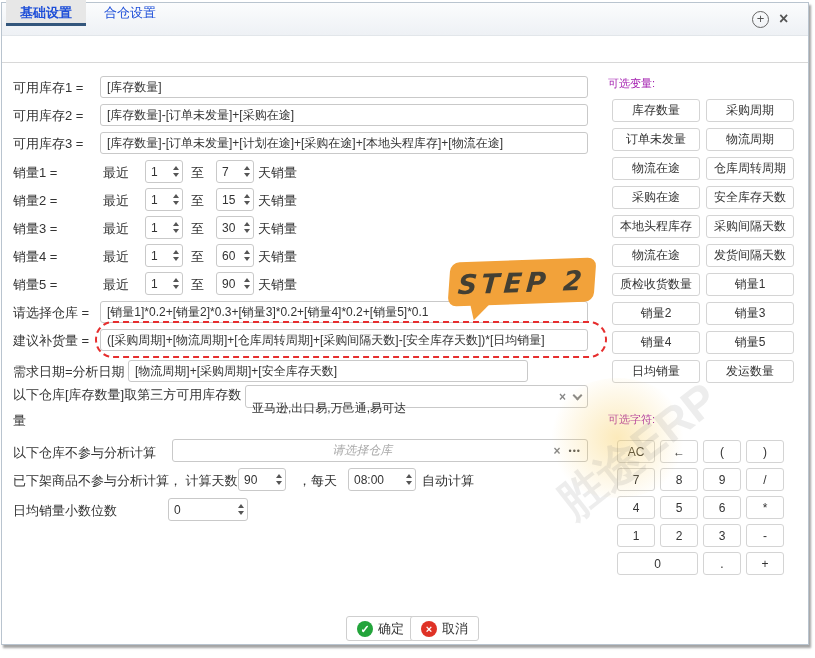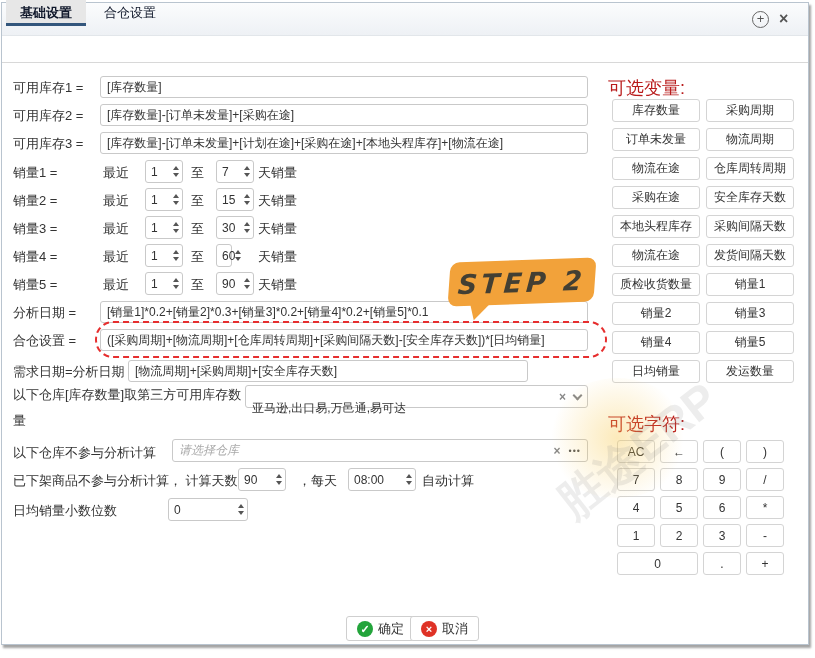--- a/index.html
+++ b/index.html
@@ -16,52 +16,52 @@
   .title { position:absolute; left:30px; top:10px; font-size:14px; color:#222; }
   .win-ic { position:absolute; top:11px; color:#555; cursor:pointer; }
   .plus-circle { left:752px; width:17px; height:17px; border:1px solid #666; border-radius:50%;
                  font-size:13px; line-height:14px; text-align:center; }
   .close-x { left:779px; font-size:16px; font-weight:bold; line-height:16px; }
 
   
   .tabbar { position:absolute; left:2px; top:36px; width:806px; height:27px;
             background:#fff; border-bottom:1px solid #d8d8d8; }
   .tab { position:absolute; top:0; height:26px; line-height:26px; text-align:center;
-         font-size:13px; color:#0f172a; cursor:pointer; }
+         font-size:13px; color:#1d4ed8; cursor:pointer; }
   .tab.active { left:6px; width:80px; background:#e7e7e7; font-weight:bold;
                 border-bottom:3px solid #33567C; }
   .tab.inactive { left:94px; width:72px; }
 
   
   .lbl { position:absolute; font-size:13px; color:#333; white-space:nowrap; z-index:3; }
   .lbl-wrap { white-space:normal; line-height:26px; }
   .inp { position:absolute; height:22px; border:1px solid #c9c9c9; border-radius:3px;
          background:#fff; font-size:12px; color:#333; padding:0 6px; z-index:3;
          font-family:"Liberation Sans", sans-serif; }
   .dd { position:absolute; height:23px; border:1px solid #c9c9c9; border-radius:3px;
         background:#fff; display:flex; align-items:center; padding:0 6px; z-index:3; }
   .dd .val { flex:1; font-size:12px; color:#333; white-space:nowrap; overflow:hidden;margin-top:24px; }
-  .dd .ph { flex:1; font-size:12px; color:#a9a9a9; font-style:italic; }
+  .dd .ph { flex:1; font-size:12px; color:#a9a9a9; font-style:italic;text-align:center; }
   .dd .clr { font-size:12px; color:#888; font-weight:bold; margin:0 8px; cursor:pointer; }
   .chev { width:7px; height:7px; border-right:2px solid #888; border-bottom:2px solid #888;
           transform:rotate(45deg); margin-top:-3px; cursor:pointer; }
   .dots { font-size:9px; color:#555; letter-spacing:1px; cursor:pointer; }
 
   .spin { position:absolute; display:flex; align-items:center; justify-content:space-between;
           height:23px; border:1px solid #c9c9c9; border-radius:3px; background:#fff;
           padding:0 3px 0 5px; z-index:3; }
   .spin .sval { font-size:12px; color:#333; }
   .arrows { display:flex; flex-direction:column; gap:3px; align-items:center; cursor:pointer; }
   .aru { width:0; height:0; border-left:3px solid transparent; border-right:3px solid transparent;
          border-bottom:4px solid #555; }
   .ard { width:0; height:0; border-left:3px solid transparent; border-right:3px solid transparent;
          border-top:4px solid #555; }
 
   
-  .panel-title { position:absolute; font-size:18px; color:#b91c1c; z-index:3; }
+  .panel-title { position:absolute; font-size:11px; color:#a21caf; z-index:3; }
   .vargrid { position:absolute; left:612px; top:99px; display:grid;
              grid-template-columns:88px 88px; gap:6px; z-index:3; }
   .varbtn { height:23px; background:#fff; border:1px solid #d4d4d4; border-radius:3px;
             font-size:12px; color:#333; display:flex; align-items:center; justify-content:center;
             cursor:pointer; white-space:nowrap; }
   .calcgrid { position:absolute; left:617px; top:440px; display:grid;
               grid-template-columns:38px 38px 38px 38px; gap:5px; z-index:3; }
   .key { height:23px; background:#fff; border:1px solid #d4d4d4; border-radius:3px;
          font-size:12px; color:#333; display:flex; align-items:center; justify-content:center;
          cursor:pointer; }
@@ -181,21 +181,21 @@
   <span class="lbl" style="left:13px;top:248px">销量4 =</span>
   <span class="lbl" style="left:103px;top:248px">最近</span>
   <div class="spin" style="left:145px;top:244px;width:38px">
     <span class="sval">1</span>
     <span class="arrows">
         <i class="aru"></i>
         <i class="ard"></i>
       </span>
   </div>
   <span class="lbl" style="left:191px;top:248px">至</span>
-  <div class="spin" style="left:216px;top:244px;width:16px">
+  <div class="spin" style="left:216px;top:244px;width:38px">
     <span class="sval">60</span>
     <span class="arrows">
         <i class="aru"></i>
         <i class="ard"></i>
       </span>
   </div>
   <span class="lbl" style="left:258px;top:248px">天销量</span>
 
   <span class="lbl" style="left:13px;top:276px">销量5 =</span>
   <span class="lbl" style="left:103px;top:276px">最近</span>
@@ -209,24 +209,24 @@
   <span class="lbl" style="left:191px;top:276px">至</span>
   <div class="spin" style="left:216px;top:272px;width:38px">
     <span class="sval">90</span>
     <span class="arrows">
         <i class="aru"></i>
         <i class="ard"></i>
       </span>
   </div>
   <span class="lbl" style="left:258px;top:276px">天销量</span>
 
-  <span class="lbl" style="left:13px;top:304px">分析日期 =</span>
+  <span class="lbl" style="left:13px;top:304px">请选择仓库 =</span>
   <input class="inp" style="left: 100px; top: 301px; width: 488px;" value="[销量1]*0.2+[销量2]*0.3+[销量3]*0.2+[销量4]*0.2+[销量5]*0.1">
 
-  <span class="lbl" style="left:13px;top:332px">合仓设置 =</span>
+  <span class="lbl" style="left:13px;top:332px">建议补货量 =</span>
   <input class="inp" style="left: 100px; top: 329px; width: 488px;" value="([采购周期]+[物流周期]+[仓库周转周期]+[采购间隔天数]-[安全库存天数])*[日均销量]">
 
   <span class="lbl" style="left:13px;top:363px">需求日期=分析日期 +</span>
   <input class="inp" style="left: 128px; top: 360px; width: 400px;" value="[物流周期]+[采购周期]+[安全库存天数]">
 
   <span class="lbl lbl-wrap" style="left:13px;top:382px;width:230px">以下仓库[库存数量]取第三方可用库存数量</span>
   <div class="dd" style="left:245px;top:385px;width:343px">
     <span class="val">亚马逊,出口易,万邑通,易可达</span>
     <span class="clr">×</span>
     <i class="chev"></i>

